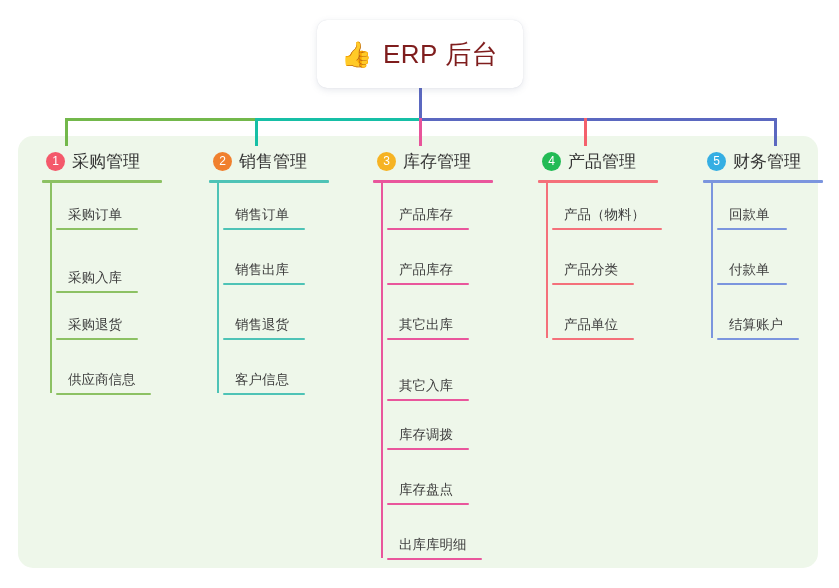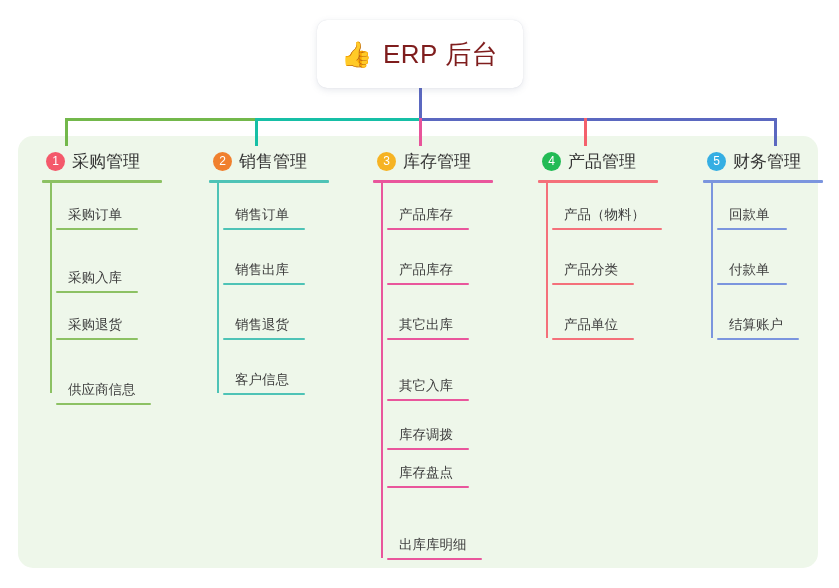--- a/index.html
+++ b/index.html
@@ -168,21 +168,21 @@
           <div class="leaf-rule" style="width: 82px; background: rgb(140, 193, 99);"></div>
         </div>
         <div class="leaf" style="top: 123px;">
           <div class="leaf-label">采购入库</div>
           <div class="leaf-rule" style="width: 82px; background: rgb(140, 193, 99);"></div>
         </div>
         <div class="leaf" style="top: 170px;">
           <div class="leaf-label">采购退货</div>
           <div class="leaf-rule" style="width: 82px; background: rgb(140, 193, 99);"></div>
         </div>
-        <div class="leaf" style="top: 235px;">
+        <div class="leaf" style="top: 225px;">
           <div class="leaf-label">供应商信息</div>
           <div class="leaf-rule" style="width: 95px; background: rgb(140, 193, 99);"></div>
         </div>
       </div>
       <div class="column" style="left: 193px; top: 146px;">
         <div class="col-header">
           <span class="badge" style="background: rgb(240, 128, 46);">2</span>
           <span class="col-title">销售管理</span>
         </div>
         <div class="col-header-rule" style="width: 120px; background: rgb(78, 195, 182);"></div>
@@ -224,21 +224,21 @@
           <div class="leaf-rule" style="width: 82px; background: rgb(233, 86, 156);"></div>
         </div>
         <div class="leaf" style="top: 231px;">
           <div class="leaf-label">其它入库</div>
           <div class="leaf-rule" style="width: 82px; background: rgb(233, 86, 156);"></div>
         </div>
         <div class="leaf" style="top: 280px;">
           <div class="leaf-label">库存调拨</div>
           <div class="leaf-rule" style="width: 82px; background: rgb(233, 86, 156);"></div>
         </div>
-        <div class="leaf" style="top: 318px;">
+        <div class="leaf" style="top: 335px;">
           <div class="leaf-label">库存盘点</div>
           <div class="leaf-rule" style="width: 82px; background: rgb(233, 86, 156);"></div>
         </div>
         <div class="leaf" style="top: 390px;">
           <div class="leaf-label">出库库明细</div>
           <div class="leaf-rule" style="width: 95px; background: rgb(233, 86, 156);"></div>
         </div>
       </div>
       <div class="column" style="left: 522px; top: 146px;">
         <div class="col-header">

